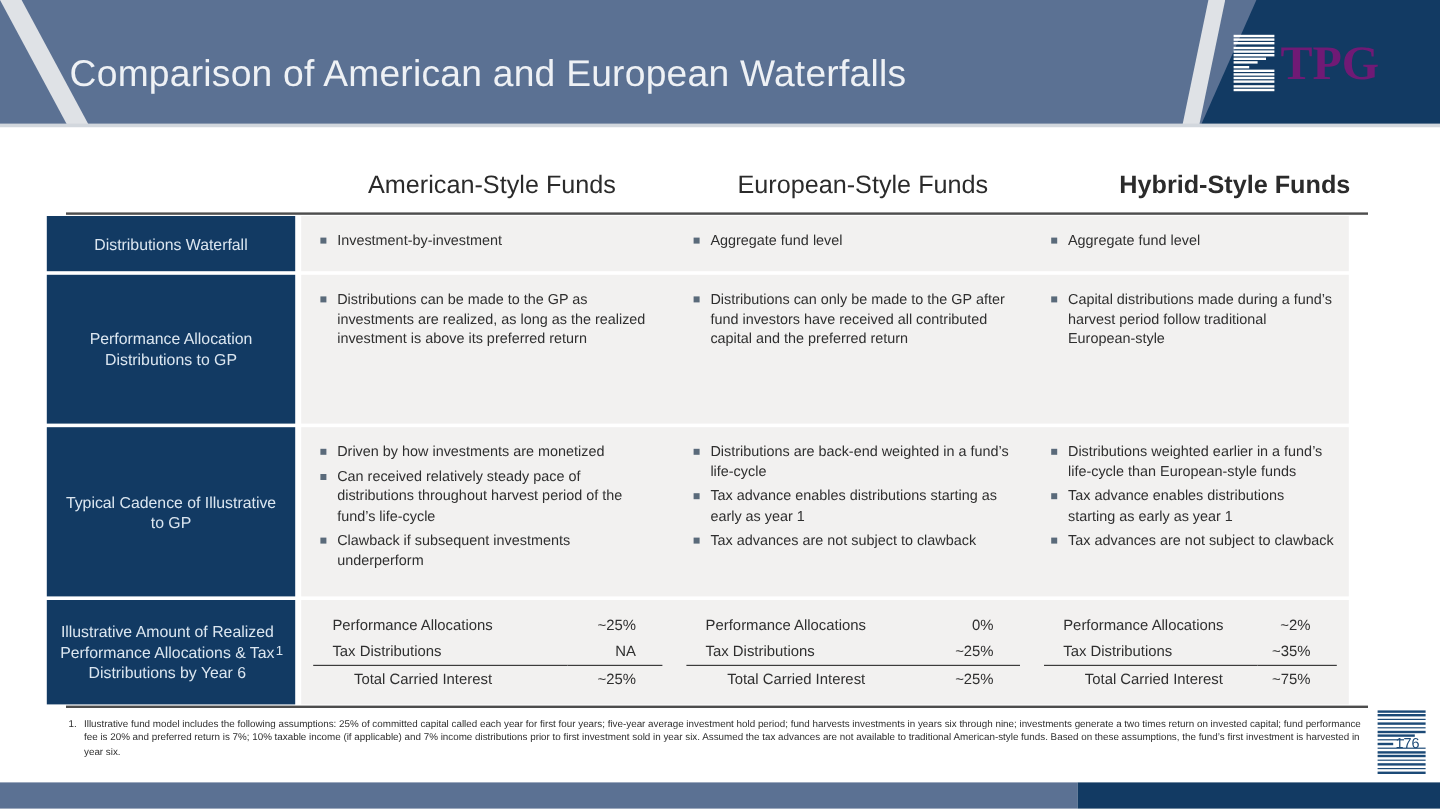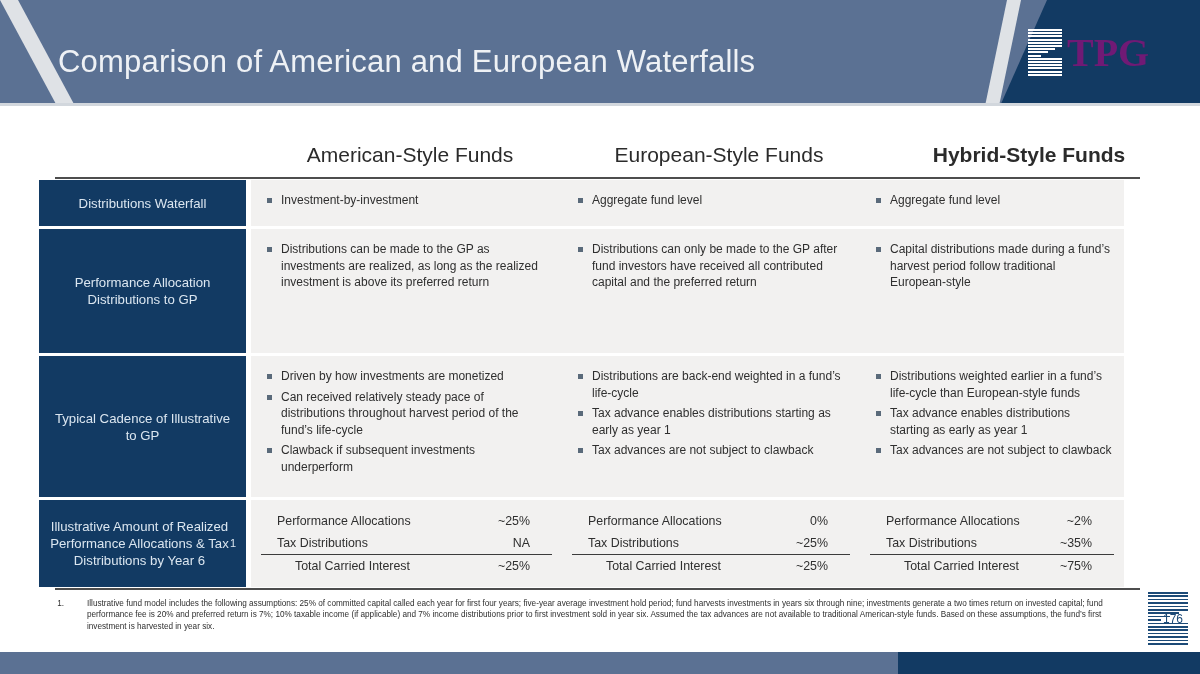--- a/index.html
+++ b/index.html
@@ -188,21 +188,21 @@
   .footnote {
     position: absolute;
     left: 46px; top: 598px;
     width: 1090px;
     font-size: 8.2px;
     line-height: 11.4px;
     color: #2f2f2f;
     display: flex;
   }
   .footnote .fn-num { flex: 0 0 18px; text-align: right; padding-right: 6px; }
-  .footnote .fn-txt { flex: 1 1 auto; margin-left: 17px; }
+  .footnote .fn-txt { flex: 1 1 auto; }
 
   
   .pagemark {
     position: absolute;
     left: 1148px; top: 592px;
     width: 40px; height: 56px;
   }
   .pagemark .bar {
     position: absolute; left: 0; height: 1.6px; background: #1c4a77;
   }

